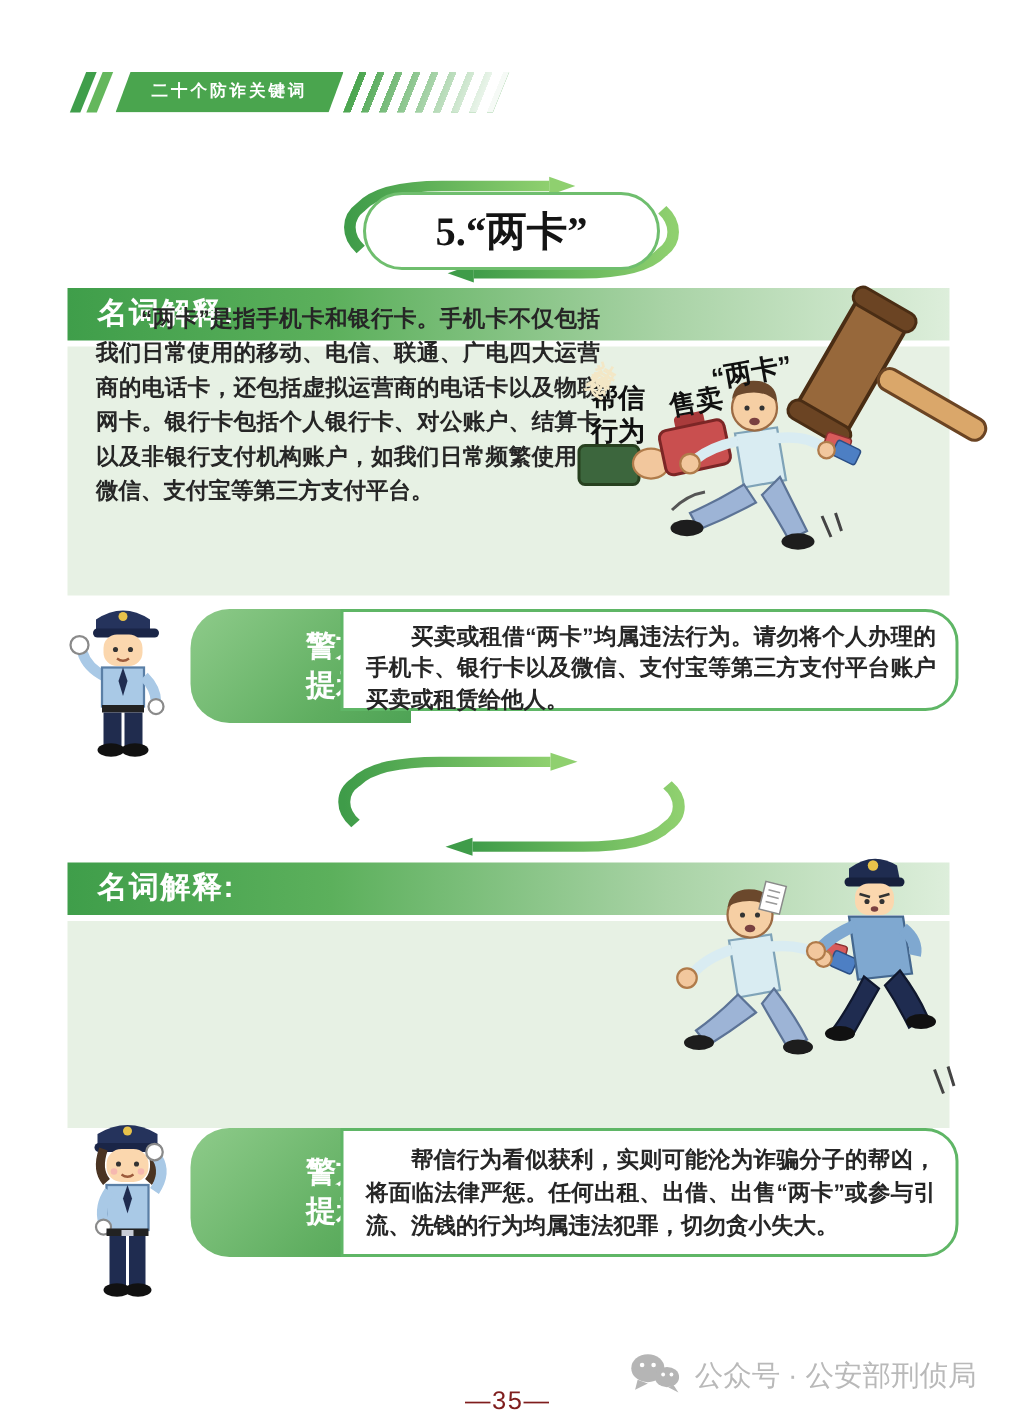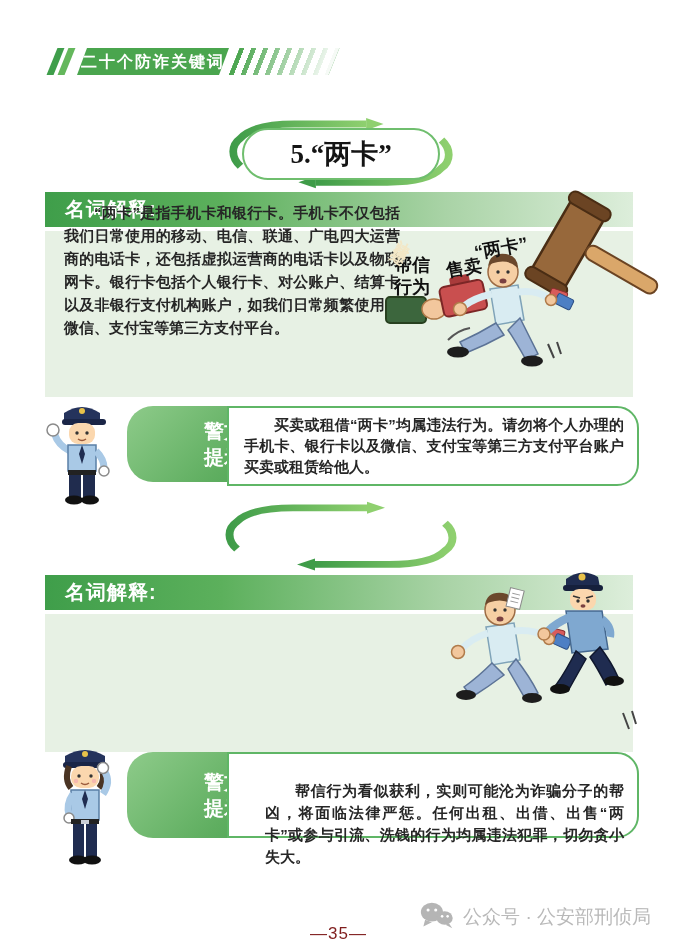--- a/index.html
+++ b/index.html
@@ -6,21 +6,21 @@
   body{width:677px;height:951px;font-family:"Liberation Sans","DejaVu Sans",sans-serif;}
   #page{position:relative;width:677px;height:951px;background:#ffffff;overflow:hidden;}
 
   
   .banner{position:absolute;left:50px;top:48px;height:27px;}
   .slash{position:absolute;top:0;width:7px;height:27px;transform:skewX(-22deg);}
   .slash.s1{left:2px;background:#3f9e4b;}
   .slash.s2{left:13px;background:#64b75c;}
   .banner-main{position:absolute;left:27px;top:0;width:152px;height:27px;background:#4aa54e;
     clip-path:polygon(10px 0,100% 0,calc(100% - 10px) 100%,0 100%);
-    color:#fff;font-size:16px;font-weight:bold;line-height:27px;text-align:center;letter-spacing:2px;}
+    color:#fff;font-size:11px;font-weight:bold;line-height:27px;text-align:center;letter-spacing:2px;}
   .banner-stripes{position:absolute;left:184px;top:0;width:100px;height:27px;transform:skewX(-22deg);
     background:
       linear-gradient(90deg,rgba(255,255,255,0) 0%,rgba(255,255,255,.95) 96%),
       repeating-linear-gradient(90deg,#4aa54e 0 5px,rgba(255,255,255,0) 5px 12px);}
 
   
   .capsule{position:absolute;}
   .capsule svg{position:absolute;left:0;top:0;width:100%;height:100%;overflow:visible;}
   .capsule .pill{position:absolute;left:17px;right:17px;top:11px;bottom:11px;background:#fff;
     border:2px solid #6fbe6e;border-radius:999px;display:flex;align-items:center;justify-content:center;
@@ -58,24 +58,24 @@
   .tip-officer{position:absolute;}
   #officer1{left:42px;top:397px;width:82px;height:108px;}
   #officer2{left:45px;top:742px;width:80px;height:130px;}
   .tip-label{position:absolute;left:127px;width:100px;background:linear-gradient(135deg,#8ecb8a 0%,#5fae60 70%,#4ea355 100%);
     border-radius:26px 0 0 26px;display:flex;align-items:center;justify-content:center;padding-left:47px;}
   .tip-label span{display:block;width:2.2em;color:#fff;font-size:20px;font-weight:bold;line-height:26px;text-align:center;}
   .tip-bubble{position:absolute;left:227px;width:412px;background:#fff;border:2px solid #5fb666;
     border-radius:0 22px 22px 0;box-sizing:border-box;}
   .tip-text{position:absolute;left:15px;right:13px;top:6px;color:#262626;font-weight:600;font-size:15px;line-height:21px;text-align:justify;text-indent:2em;}
   #tiplabel1{top:406px;height:76px;}
-  #tipbubble1{top:406px;height:80px;}
+  #tipbubble1{top:406px;height:68px;}
   #tiplabel2{top:752px;height:86px;}
   #tipbubble2{top:752px;height:86px;}
-  #tipbubble2 .tip-text{top:26px;line-height:22px;margin-left:21px;}
+  #tipbubble2 .tip-text{top:9px;line-height:22px;}
 
   
   .page-number{position:absolute;left:0;right:0;top:924px;text-align:center;color:#7f1d1d;font-size:17px;letter-spacing:1px;}
   .watermark{position:absolute;right:26px;top:901px;display:flex;align-items:flex-end;gap:9px;color:#b9b9b9;font-size:19px;}
 </style>
 </head>
 <body>
 
 <div id="page">
 

